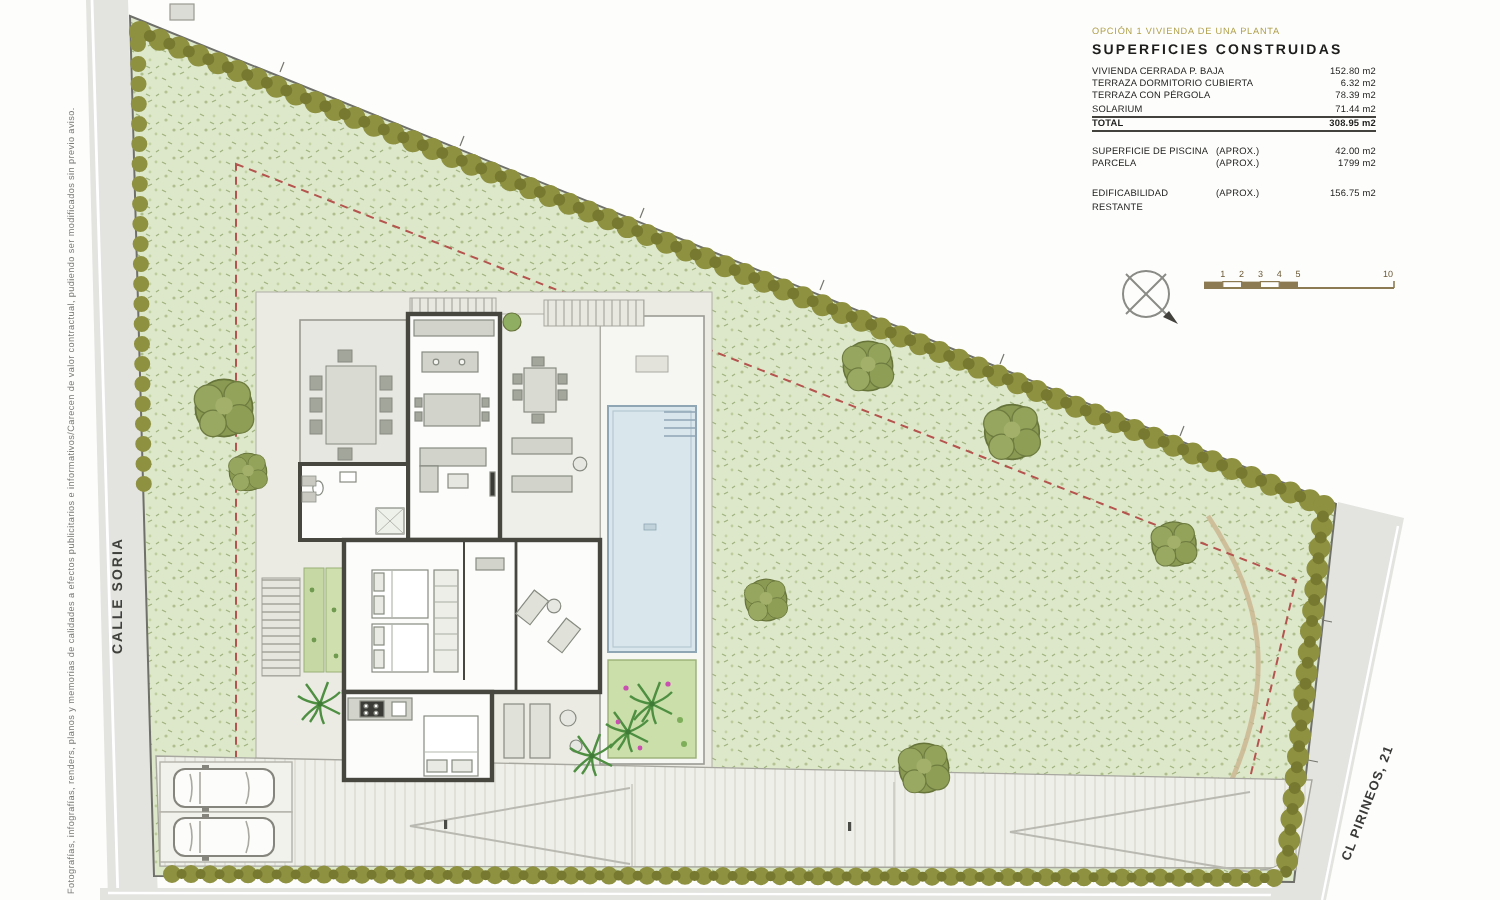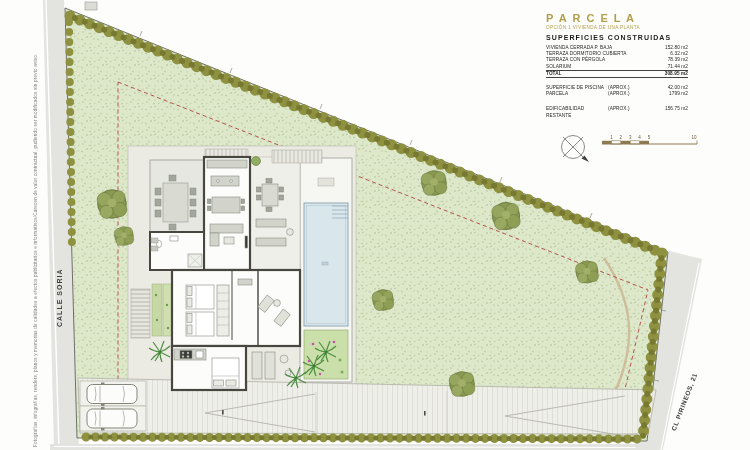--- a/index.html
+++ b/index.html
@@ -289,21 +289,20 @@
       <text x="620.8" y="138.5">2</text>
       <text x="630.2" y="138.5">3</text>
       <text x="639.6" y="138.5">4</text>
       <text x="649" y="138.5">5</text>
       <text x="694" y="138.5">10</text>
     </g>
   </g>
 </svg>
 
 <div class="titleblock">
-  <div class="tb-title">P A R C E L A</div>
   <div class="tb-sub">OPCIÓN 1 VIVIENDA DE UNA PLANTA</div>
   <div class="tb-head">SUPERFICIES CONSTRUIDAS</div>
 
   <div class="tb-row">
     <span>VIVIENDA CERRADA P. BAJA</span>
     <span>152.80 m2</span>
   </div>
   <div class="tb-row">
     <span>TERRAZA DORMITORIO CUBIERTA</span>
     <span>6.32 m2</span>

